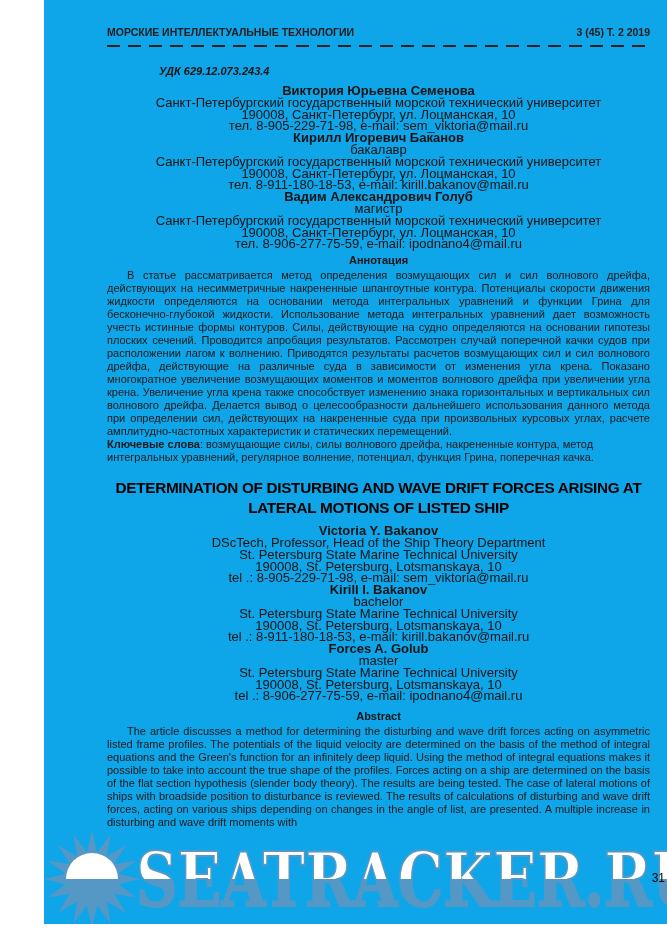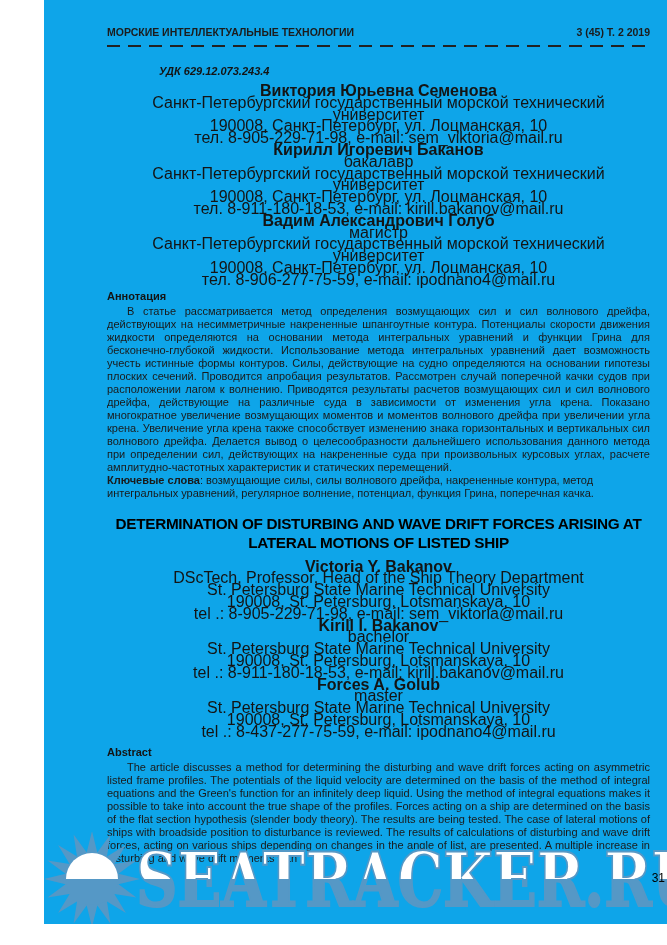--- a/index.html
+++ b/index.html
@@ -15,23 +15,23 @@
   .dashed-rule {
     height:2px; margin-top:7px;
     background:repeating-linear-gradient(to right,#222 0 13px, transparent 13px 21px);
   }
   .udc { margin:18px 0 0 52px; font-size:11px; font-weight:bold; font-style:italic; }
   .title {
     margin:10px 0 0 0; text-align:center; font-weight:bold;
     font-size:15.3px; line-height:19.5px; color:#000;
   }
   .title-en { margin-top:14px; letter-spacing:-0.3px; }
-  .authors { margin-top:8px; text-align:center; font-size:16px; line-height:11.8px; }
+  .authors { margin-top:8px; text-align:center; font-size:13px; line-height:11.8px; }
   .authors .name { font-weight:bold; }
-  .sect-head { margin-top:4px; text-align:left; font-weight:bold; font-size:11px; line-height:13px; }
+  .sect-head { margin-top:4px; text-align:center; font-weight:bold; font-size:11px; line-height:13px; }
   .sect-head-en { margin-top:8px; }
   .para {
     margin:2px 0 0 0; font-size:11px; line-height:13px;
     text-align:justify; text-indent:20px; color:#1a1a1a;
   }
   .keywords { margin:0; font-size:11px; line-height:13px; text-align:left; color:#1a1a1a; }
   .keywords .kw-label { font-weight:bold; }
   .page-num { position:absolute; top:871px; right:46px; font-size:12px; color:#000; z-index:5; }
   .watermark { position:absolute; left:0; bottom:0; width:667px; height:92px; z-index:4; }
 </style>
@@ -81,21 +81,21 @@
       <div>tel .: 8-905-229-71-98, e-mail: sem_viktoria@mail.ru</div>
       <div class="name">Kirill I. Bakanov</div>
       <div>bachelor</div>
       <div>St. Petersburg State Marine Technical University</div>
       <div>190008, St. Petersburg, Lotsmanskaya, 10</div>
       <div>tel .: 8-911-180-18-53, e-mail: kirill.bakanov@mail.ru</div>
       <div class="name">Forces A. Golub</div>
       <div>master</div>
       <div>St. Petersburg State Marine Technical University</div>
       <div>190008, St. Petersburg, Lotsmanskaya, 10</div>
-      <div>tel .: 8-437-277-75-59, e-mail: ipodnano4@mail.ru</div>
+      <div>tel .: 8-906-277-75-59, e-mail: ipodnano4@mail.ru</div>
     </div>
 
     <div class="sect-head sect-head-en">Abstract</div>
     <p class="para">The article discusses a method for determining the disturbing and wave drift forces acting on asymmetric listed frame profiles. The potentials of the liquid velocity are determined on the basis of the method of integral equations and the Green's function for an infinitely deep liquid. Using the method of integral equations makes it possible to take into account the true shape of the profiles. Forces acting on a ship are determined on the basis of the flat section hypothesis (slender body theory). The results are being tested. The case of lateral motions of ships with broadside position to disturbance is reviewed. The results of calculations of disturbing and wave drift forces, acting on various ships depending on changes in the angle of list, are presented. A multiple increase in disturbing and wave drift moments with</p>
   </div>
 
   <svg class="watermark" viewBox="0 0 667 92" xmlns="http://www.w3.org/2000/svg" aria-hidden="true">
     <defs>
       <linearGradient id="wmgrad" gradientUnits="userSpaceOnUse" x1="0" y1="0" x2="0" y2="92">
         <stop offset="0" stop-color="#ffffff"></stop>

